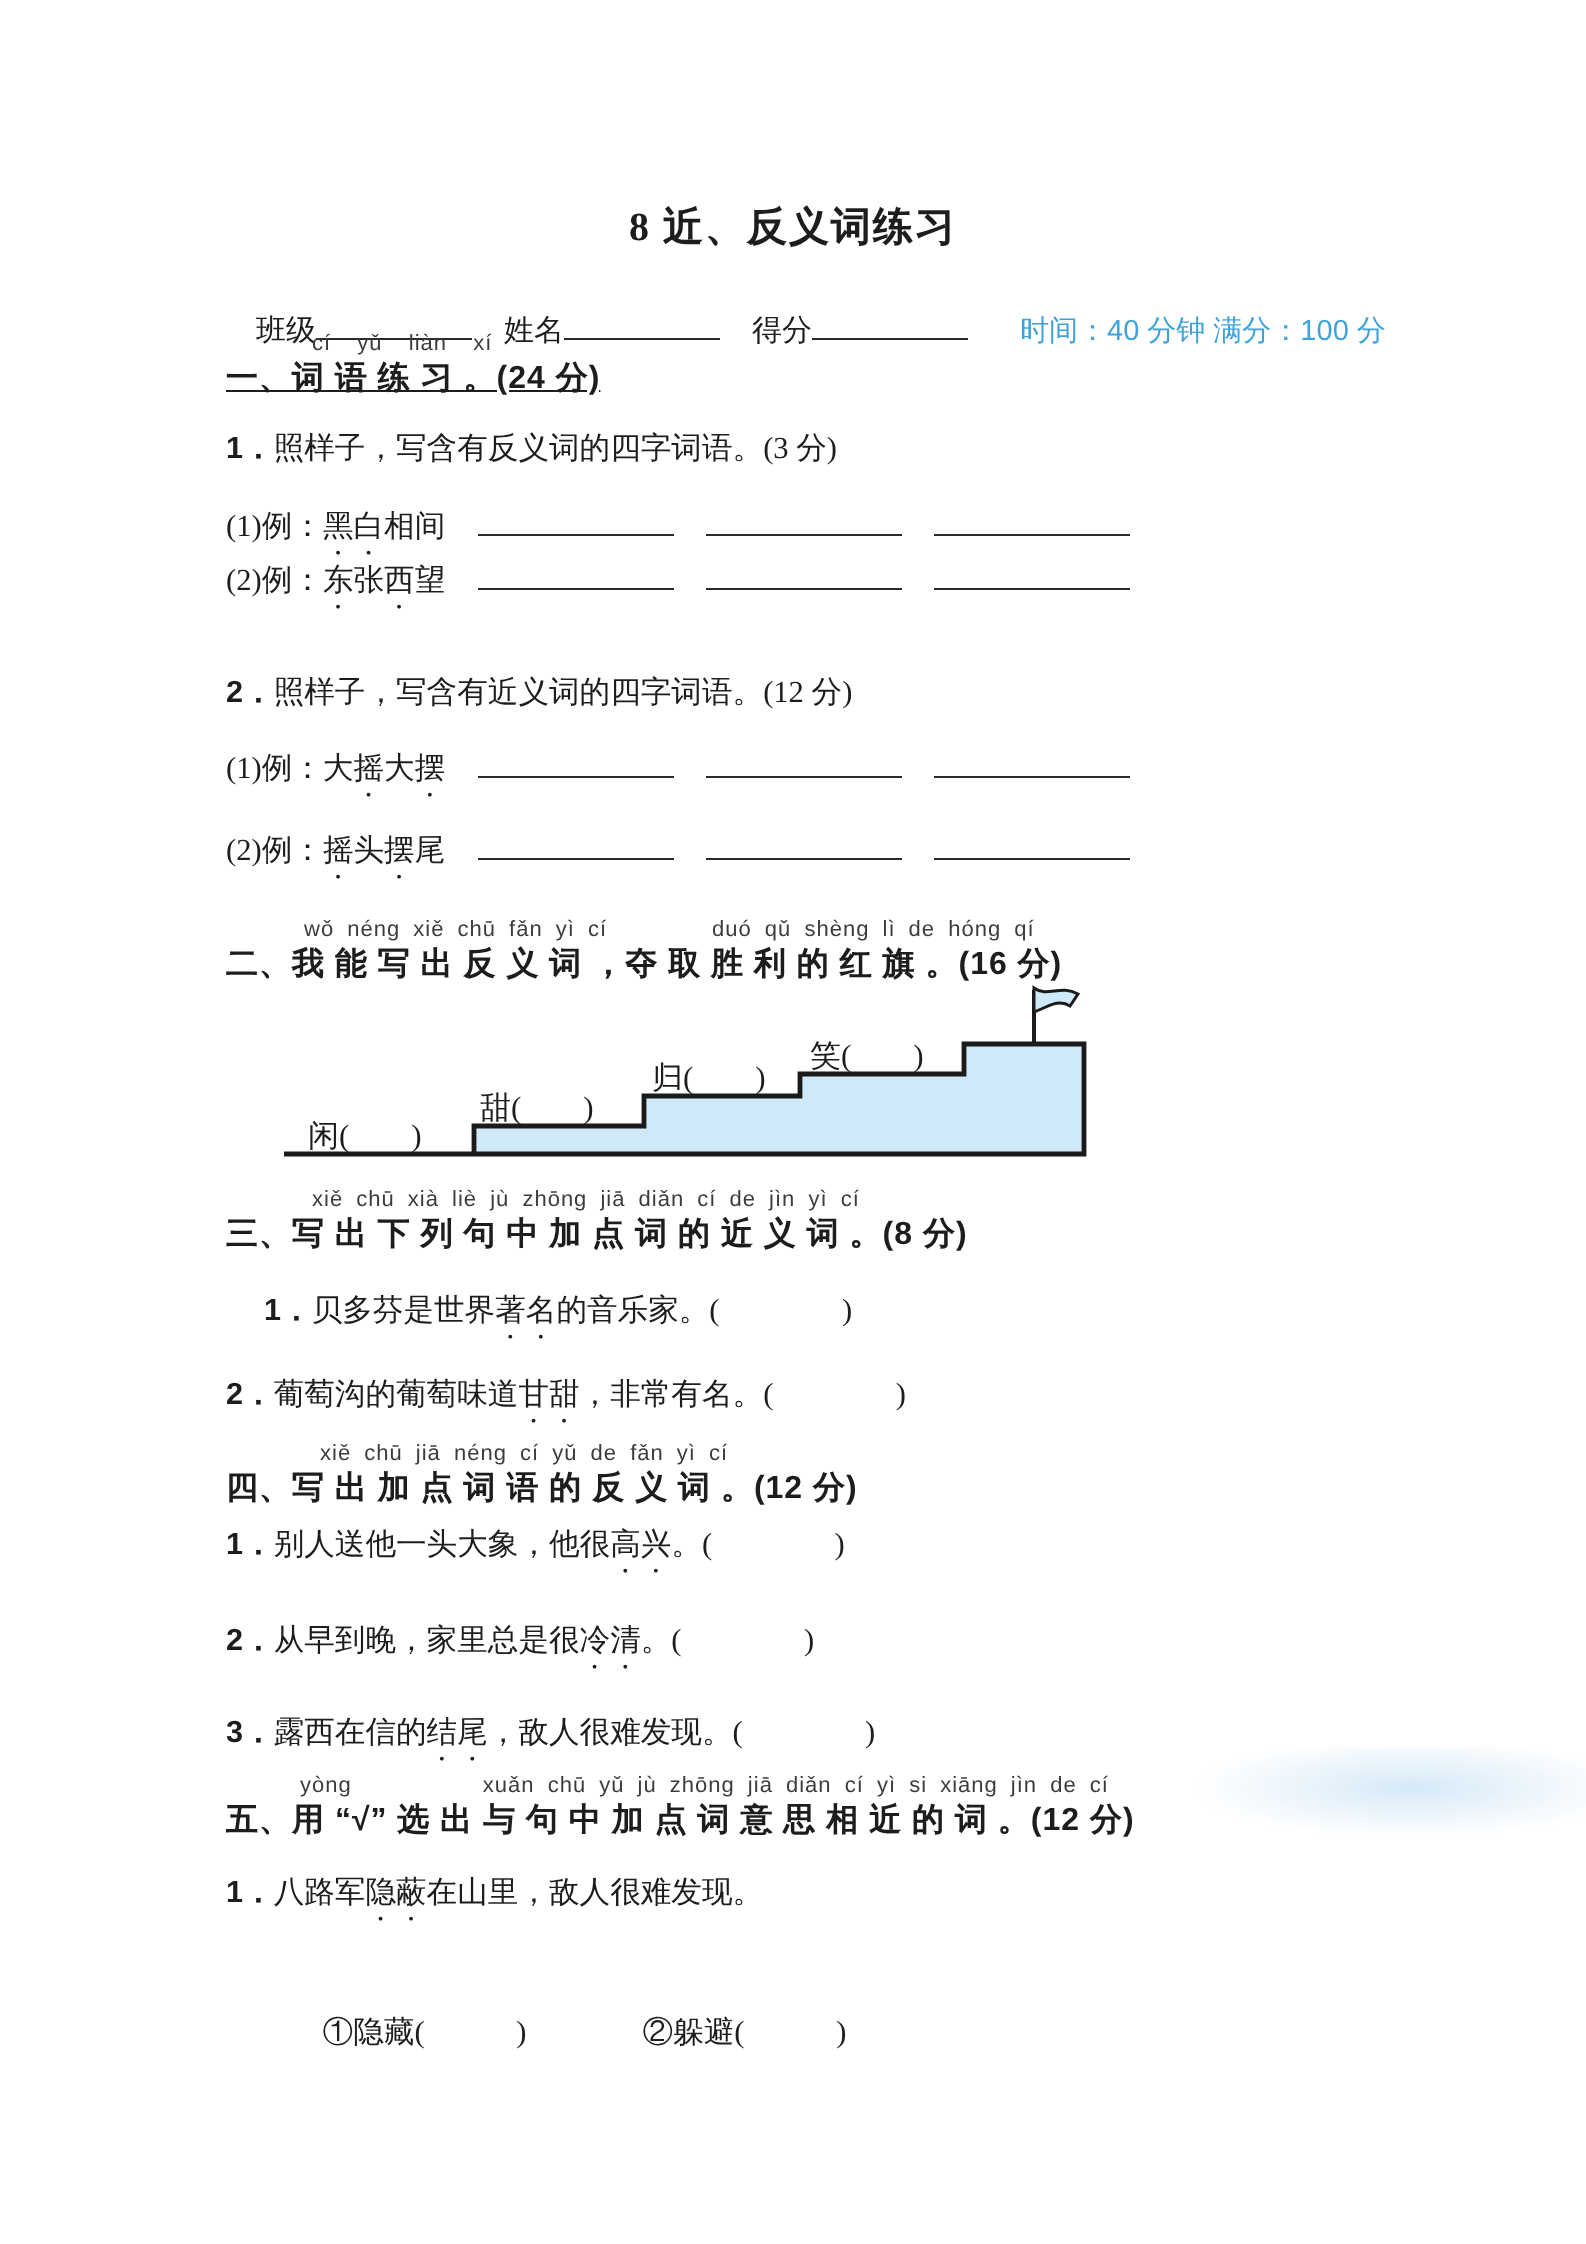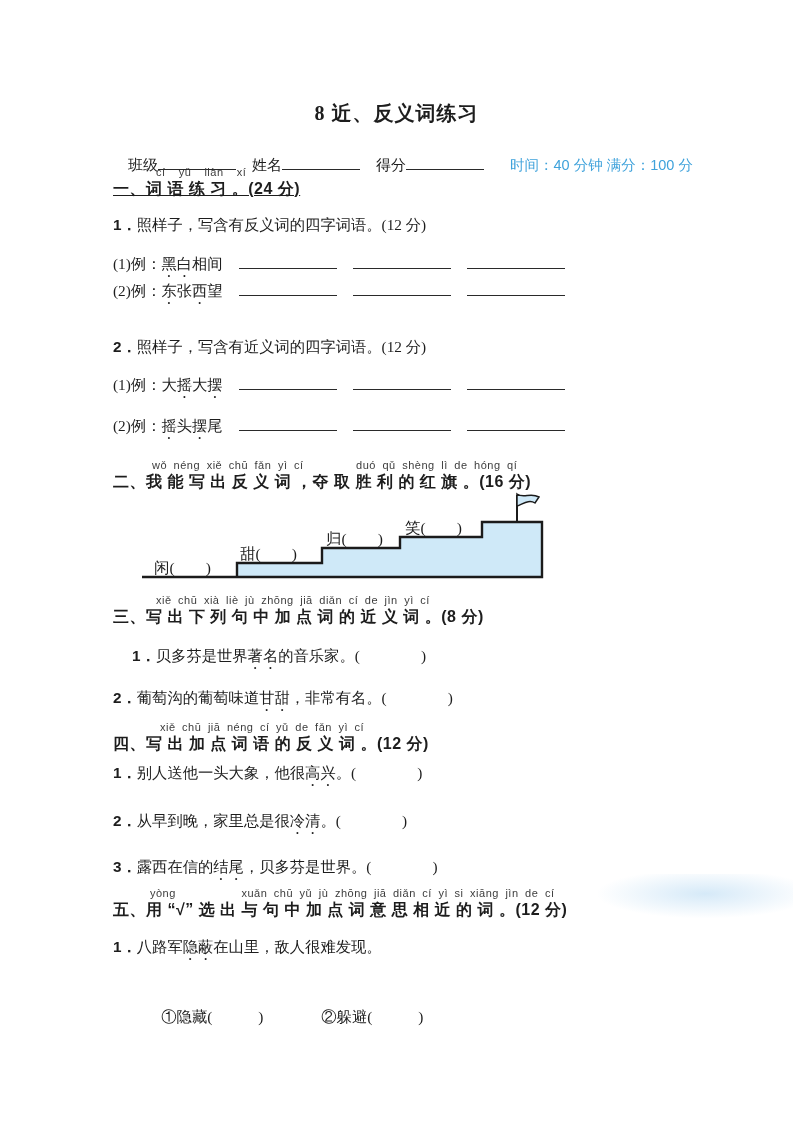--- a/index.html
+++ b/index.html
@@ -64,21 +64,21 @@
 
   <div class="abs title">8 近、反义词练习</div>
 
   <div class="abs header-row">
     <span>班级</span><span class="ublank"></span><span>姓名</span><span class="ublank"></span><span>得分</span><span class="ublank"></span><span class="blue">时间：40 分钟 满分：100 分</span>
   </div>
 
   <div class="abs pinyin" style="left:156px;top:166px;">cí  yǔ  liàn  xí</div>
   <div class="abs heading" style="left:113px;top:179px;text-decoration:underline;">一、词 语 练 习 。(24 分)</div>
 
-  <div class="abs line" style="left:113px;top:214px;"><span class="num">1．</span><span>照样子，写含有反义词的四字词语。(12 分)</span></div>
+  <div class="abs line" style="left:113px;top:214px;"><span class="num">1．</span><span>照样子，写含有反义词的四字词语。(3 分)</span></div>
   <div class="abs line" style="left:113px;top:253px;"><span>(1)例：</span><span class="em">黑白</span><span>相间</span><span class="blank"></span><span class="blank"></span><span class="blank"></span></div>
   <div class="abs line" style="left:113px;top:280px;"><span>(2)例：</span><span class="em">东</span><span>张</span><span class="em">西</span><span>望</span><span class="blank"></span><span class="blank"></span><span class="blank"></span></div>
 
   <div class="abs line" style="left:113px;top:336px;"><span class="num">2．</span><span>照样子，写含有近义词的四字词语。(12 分)</span></div>
   <div class="abs line" style="left:113px;top:374px;"><span>(1)例：大</span><span class="em">摇</span><span>大</span><span class="em">摆</span><span class="blank"></span><span class="blank"></span><span class="blank"></span></div>
   <div class="abs line" style="left:113px;top:415px;"><span>(2)例：</span><span class="em">摇</span><span>头</span><span class="em">摆</span><span>尾</span><span class="blank"></span><span class="blank"></span><span class="blank"></span></div>
 
   <div class="abs pinyin" style="left:152px;top:459px;">wǒ néng xiě chū fǎn yì cí        duó qǔ shèng lì de hóng qí</div>
   <div class="abs heading" style="left:113px;top:472px;">二、我 能 写 出 反 义 词 ，夺 取 胜 利 的 红 旗 。(16 分)</div>
 
@@ -96,21 +96,21 @@
 
   <div class="abs pinyin" style="left:156px;top:594px;">xiě chū xià liè jù zhōng jiā diǎn cí de jìn yì cí</div>
   <div class="abs heading" style="left:113px;top:607px;">三、写 出 下 列 句 中 加 点 词 的 近 义 词 。(8 分)</div>
   <div class="abs line" style="left:113px;top:645px;margin-left:19px;"><span class="num">1．</span><span>贝多芬是世界</span><span class="em">著名</span><span>的音乐家。(　　　　)</span></div>
   <div class="abs line" style="left:113px;top:687px;"><span class="num">2．</span><span>葡萄沟的葡萄味道</span><span class="em">甘甜</span><span>，非常有名。(　　　　)</span></div>
 
   <div class="abs pinyin" style="left:160px;top:721px;">xiě chū jiā néng cí yǔ de fǎn yì cí</div>
   <div class="abs heading" style="left:113px;top:734px;">四、写 出 加 点 词 语 的 反 义 词 。(12 分)</div>
   <div class="abs line" style="left:113px;top:762px;"><span class="num">1．</span><span>别人送他一头大象，他很</span><span class="em">高兴</span><span>。(　　　　)</span></div>
   <div class="abs line" style="left:113px;top:810px;"><span class="num">2．</span><span>从早到晚，家里总是很</span><span class="em">冷清</span><span>。(　　　　)</span></div>
-  <div class="abs line" style="left:113px;top:856px;"><span class="num">3．</span><span>露西在信的</span><span class="em">结尾</span><span>，贝多芬是世界。(　　　　)</span></div>
+  <div class="abs line" style="left:113px;top:856px;"><span class="num">3．</span><span>露西在信的</span><span class="em">结尾</span><span>，敌人很难发现。(　　　　)</span></div>
 
   <div class="smudge"></div>
 
   <div class="abs pinyin" style="left:150px;top:887px;">yòng          xuǎn chū yǔ jù zhōng jiā diǎn cí yì si xiāng jìn de cí</div>
   <div class="abs heading" style="left:113px;top:900px;">五、用 “√” 选 出 与 句 中 加 点 词 意 思 相 近 的 词 。(12 分)</div>
   <div class="abs line" style="left:113px;top:936px;"><span class="num">1．</span><span>八路军</span><span class="em">隐蔽</span><span>在山里，敌人很难发现。</span></div>
   <div class="abs line" style="left:146px;top:985px;">
     <span>①隐藏(　　　)</span><span class="opt-gap"></span><span>②躲避(　　　)</span>
   </div>
 

